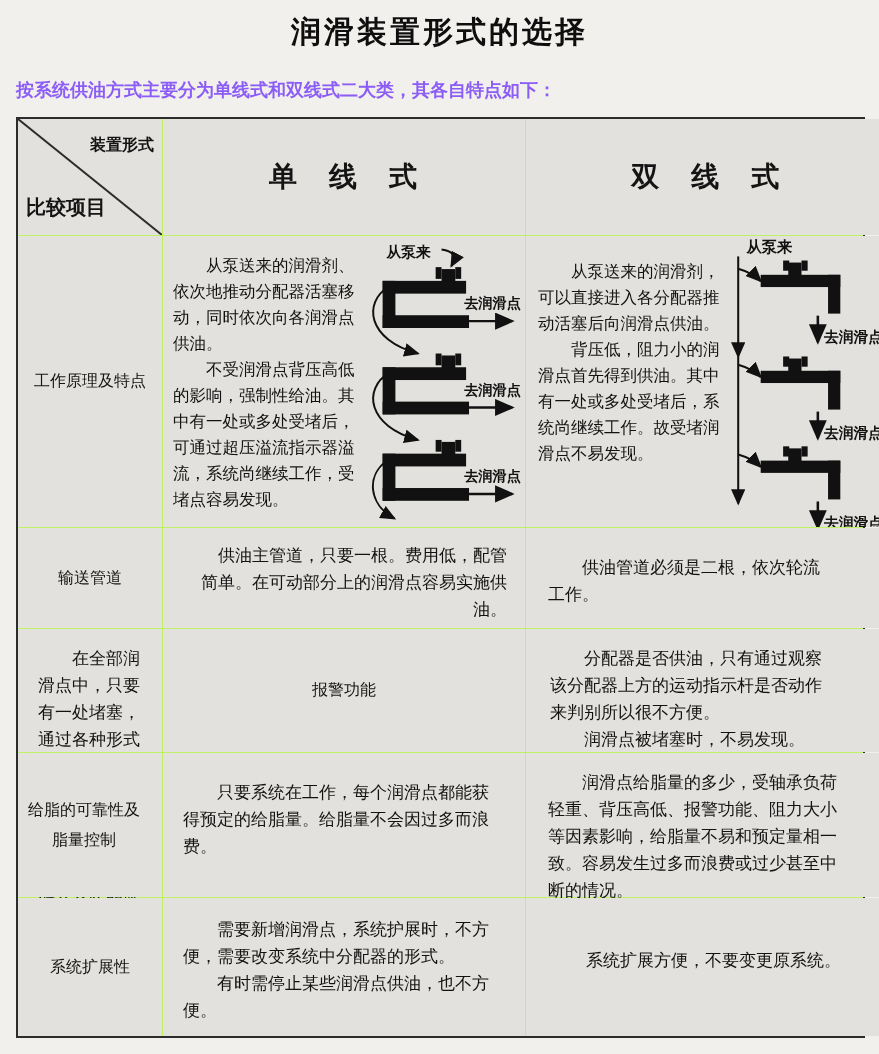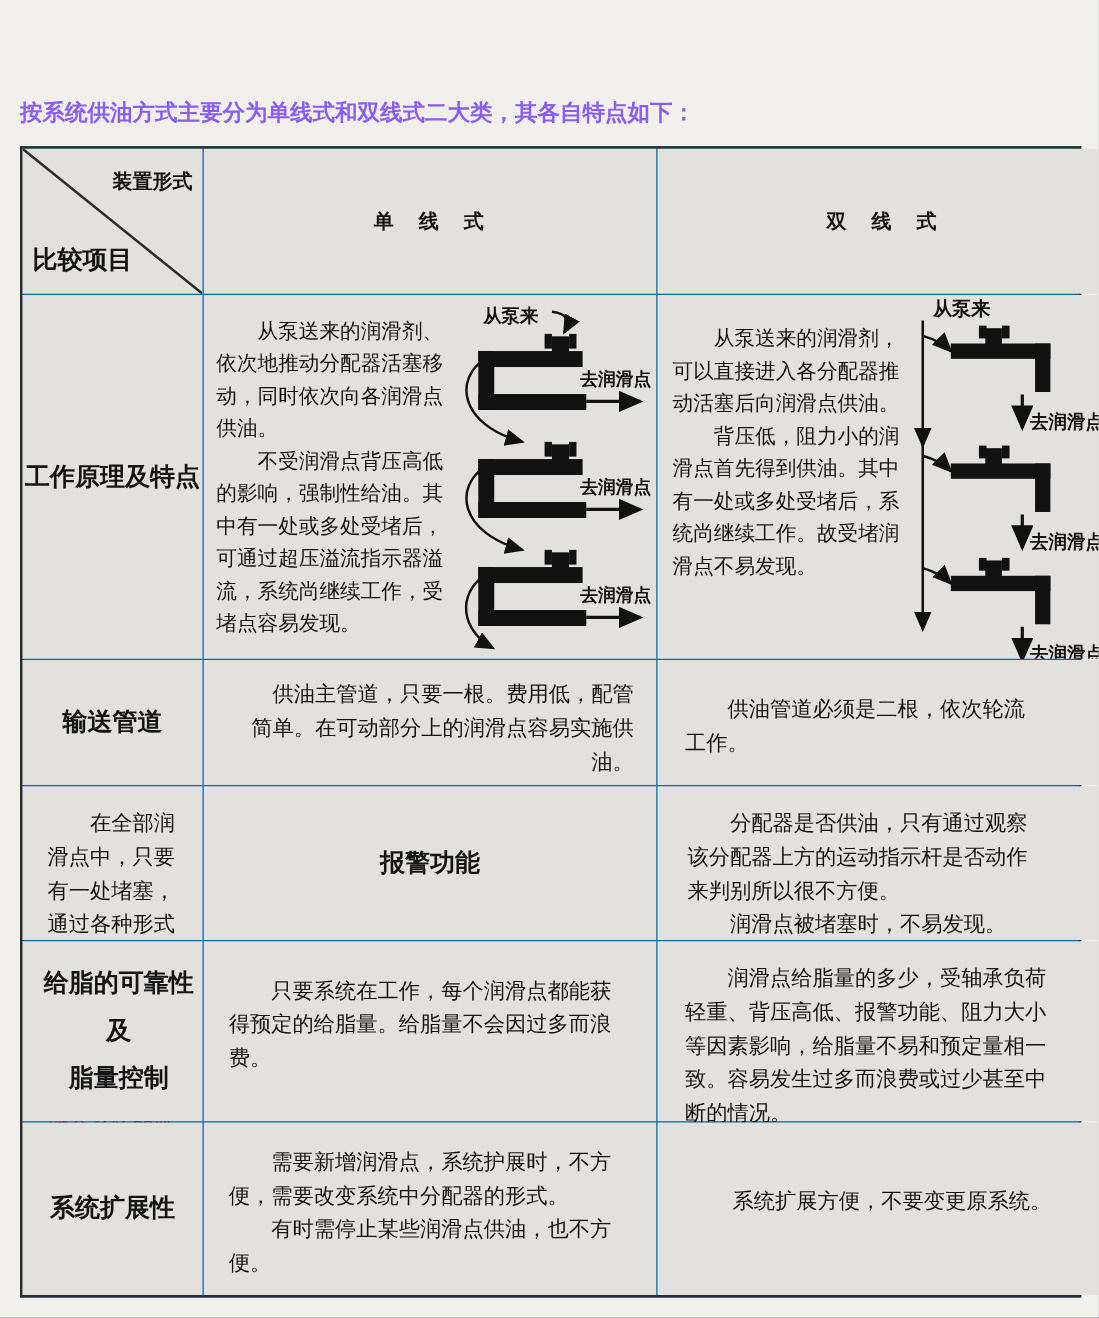--- a/index.html
+++ b/index.html
@@ -17,32 +17,32 @@
   }
   .intro{
     position:absolute; top:78px; left:16px; width:840px;
     font-size:18px; font-weight:bold; color:#8b5cf6;
   }
   .lube-table{
     position:absolute; left:16px; top:117px; width:849px; height:921px;
     display:grid;
     grid-template-columns:144px 362px 1fr;
     grid-template-rows:116px 291px 100px 123px 144px 1fr;
-    background:#0369a1; gap:1px; border:2px solid #2c2c2c;
+    background:#bef264; gap:1px; border:2px solid #2c2c2c;
   }
   .cell{ background:#e3e1dd; position:relative; }
   .label-cell{
     display:flex; align-items:center; justify-content:center;
-    font-size:20px; font-weight:bold; text-align:center;
+    font-size:16px; font-weight:normal; text-align:center;
     white-space:pre-line; line-height:1.9;
   }
   .label-cell.left{ justify-content:flex-start; padding-left:10px; text-align:center; }
   .head-cell{
     display:flex; align-items:center; justify-content:center;
-    font-size:16px; font-weight:bold; letter-spacing:2px;
+    font-size:28px; font-weight:bold; letter-spacing:2px;
   }
   .corner-cell{ overflow:hidden; }
   .corner-cell svg{ position:absolute; inset:0; }
   .corner-top{ position:absolute; top:16px; right:8px; font-size:16px; font-weight:bold; }
   .corner-bottom{ position:absolute; bottom:14px; left:8px; font-size:20px; font-weight:bold; }
   .body-cell p{
     text-indent:2em; font-size:17px; line-height:27px; color:#121212;
     font-weight:500;
   }
   .flex-cell{ display:flex; }
@@ -59,20 +59,21 @@
   .r4d{ padding:16px 36px 0 22px; }
   .r5s{ padding:18px 22px 0 20px; }
   .r5d{ display:flex; align-items:center; padding:0 34px 14px 26px; }
   svg text{ font-family:"Liberation Sans", sans-serif; font-weight:bold; fill:#111; }
 </style>
 </head>
 <body>
 
 <div class="page">
 
+  <div class="page-title">润滑装置形式的选择</div>
   <div class="intro">按系统供油方式主要分为单线式和双线式二大类，其各自特点如下：</div>
 
   <div class="lube-table">
 
     <div class="cell corner-cell">
       <svg viewBox="0 0 144 116" preserveAspectRatio="none">
         <line x1="0" y1="0" x2="144" y2="116" stroke="#2c2c2c" stroke-width="2"></line>
       </svg>
       <span class="corner-top">装置形式</span>
       <span class="corner-bottom">比较项目</span>

